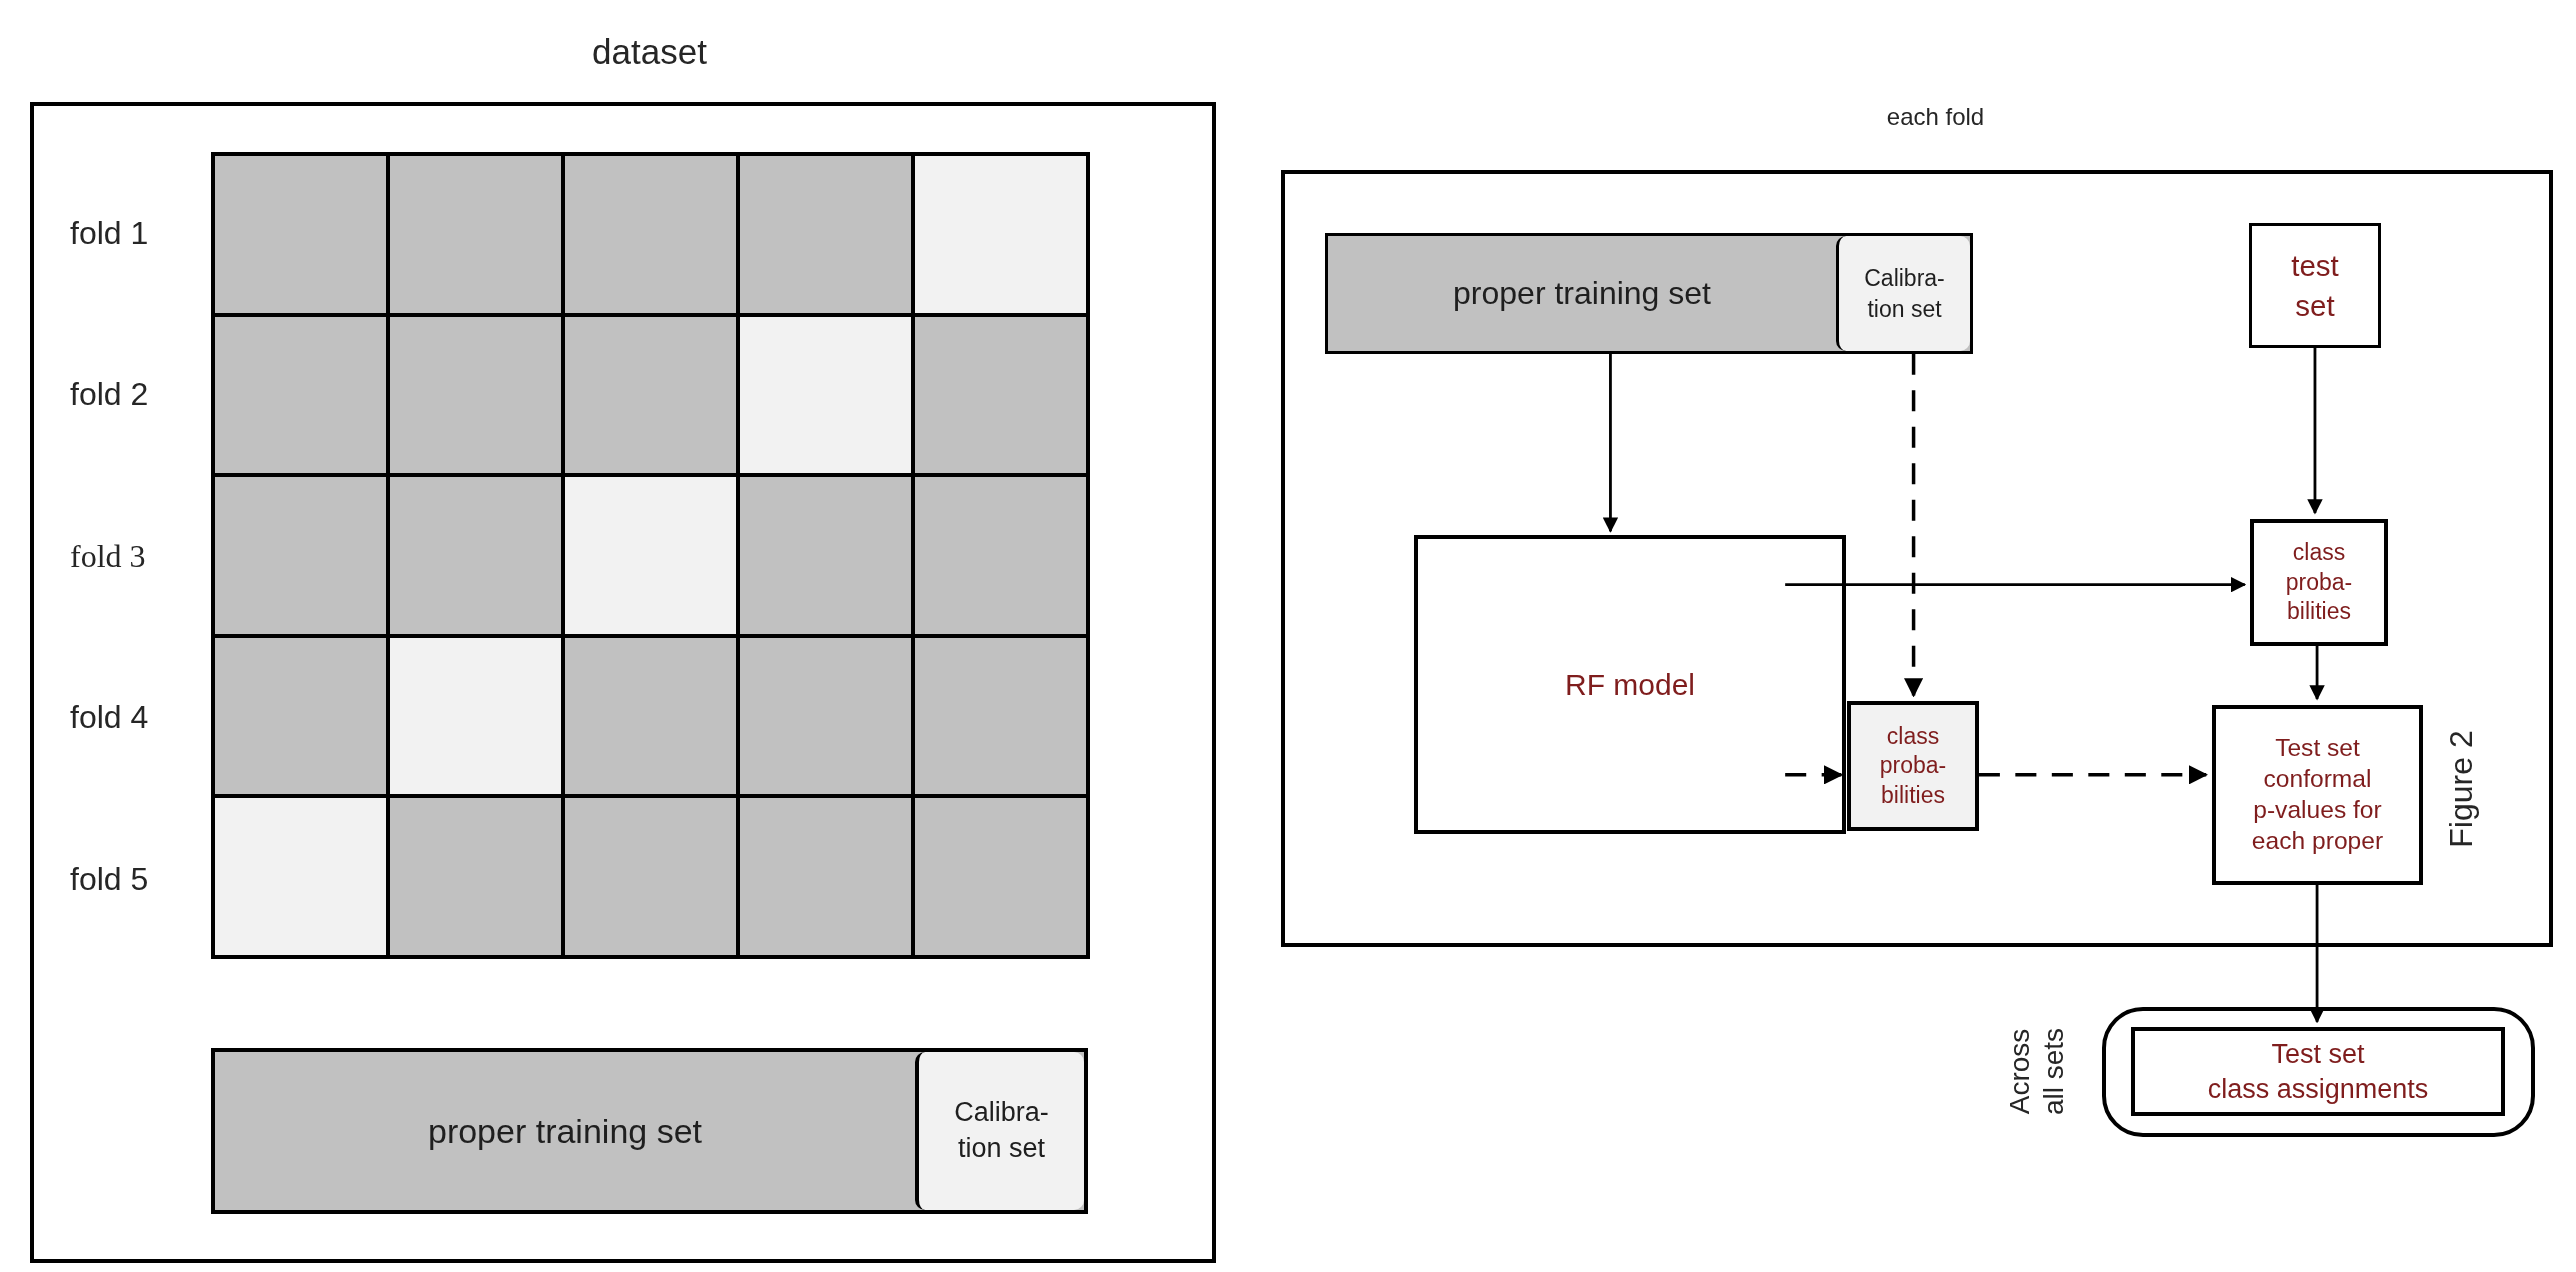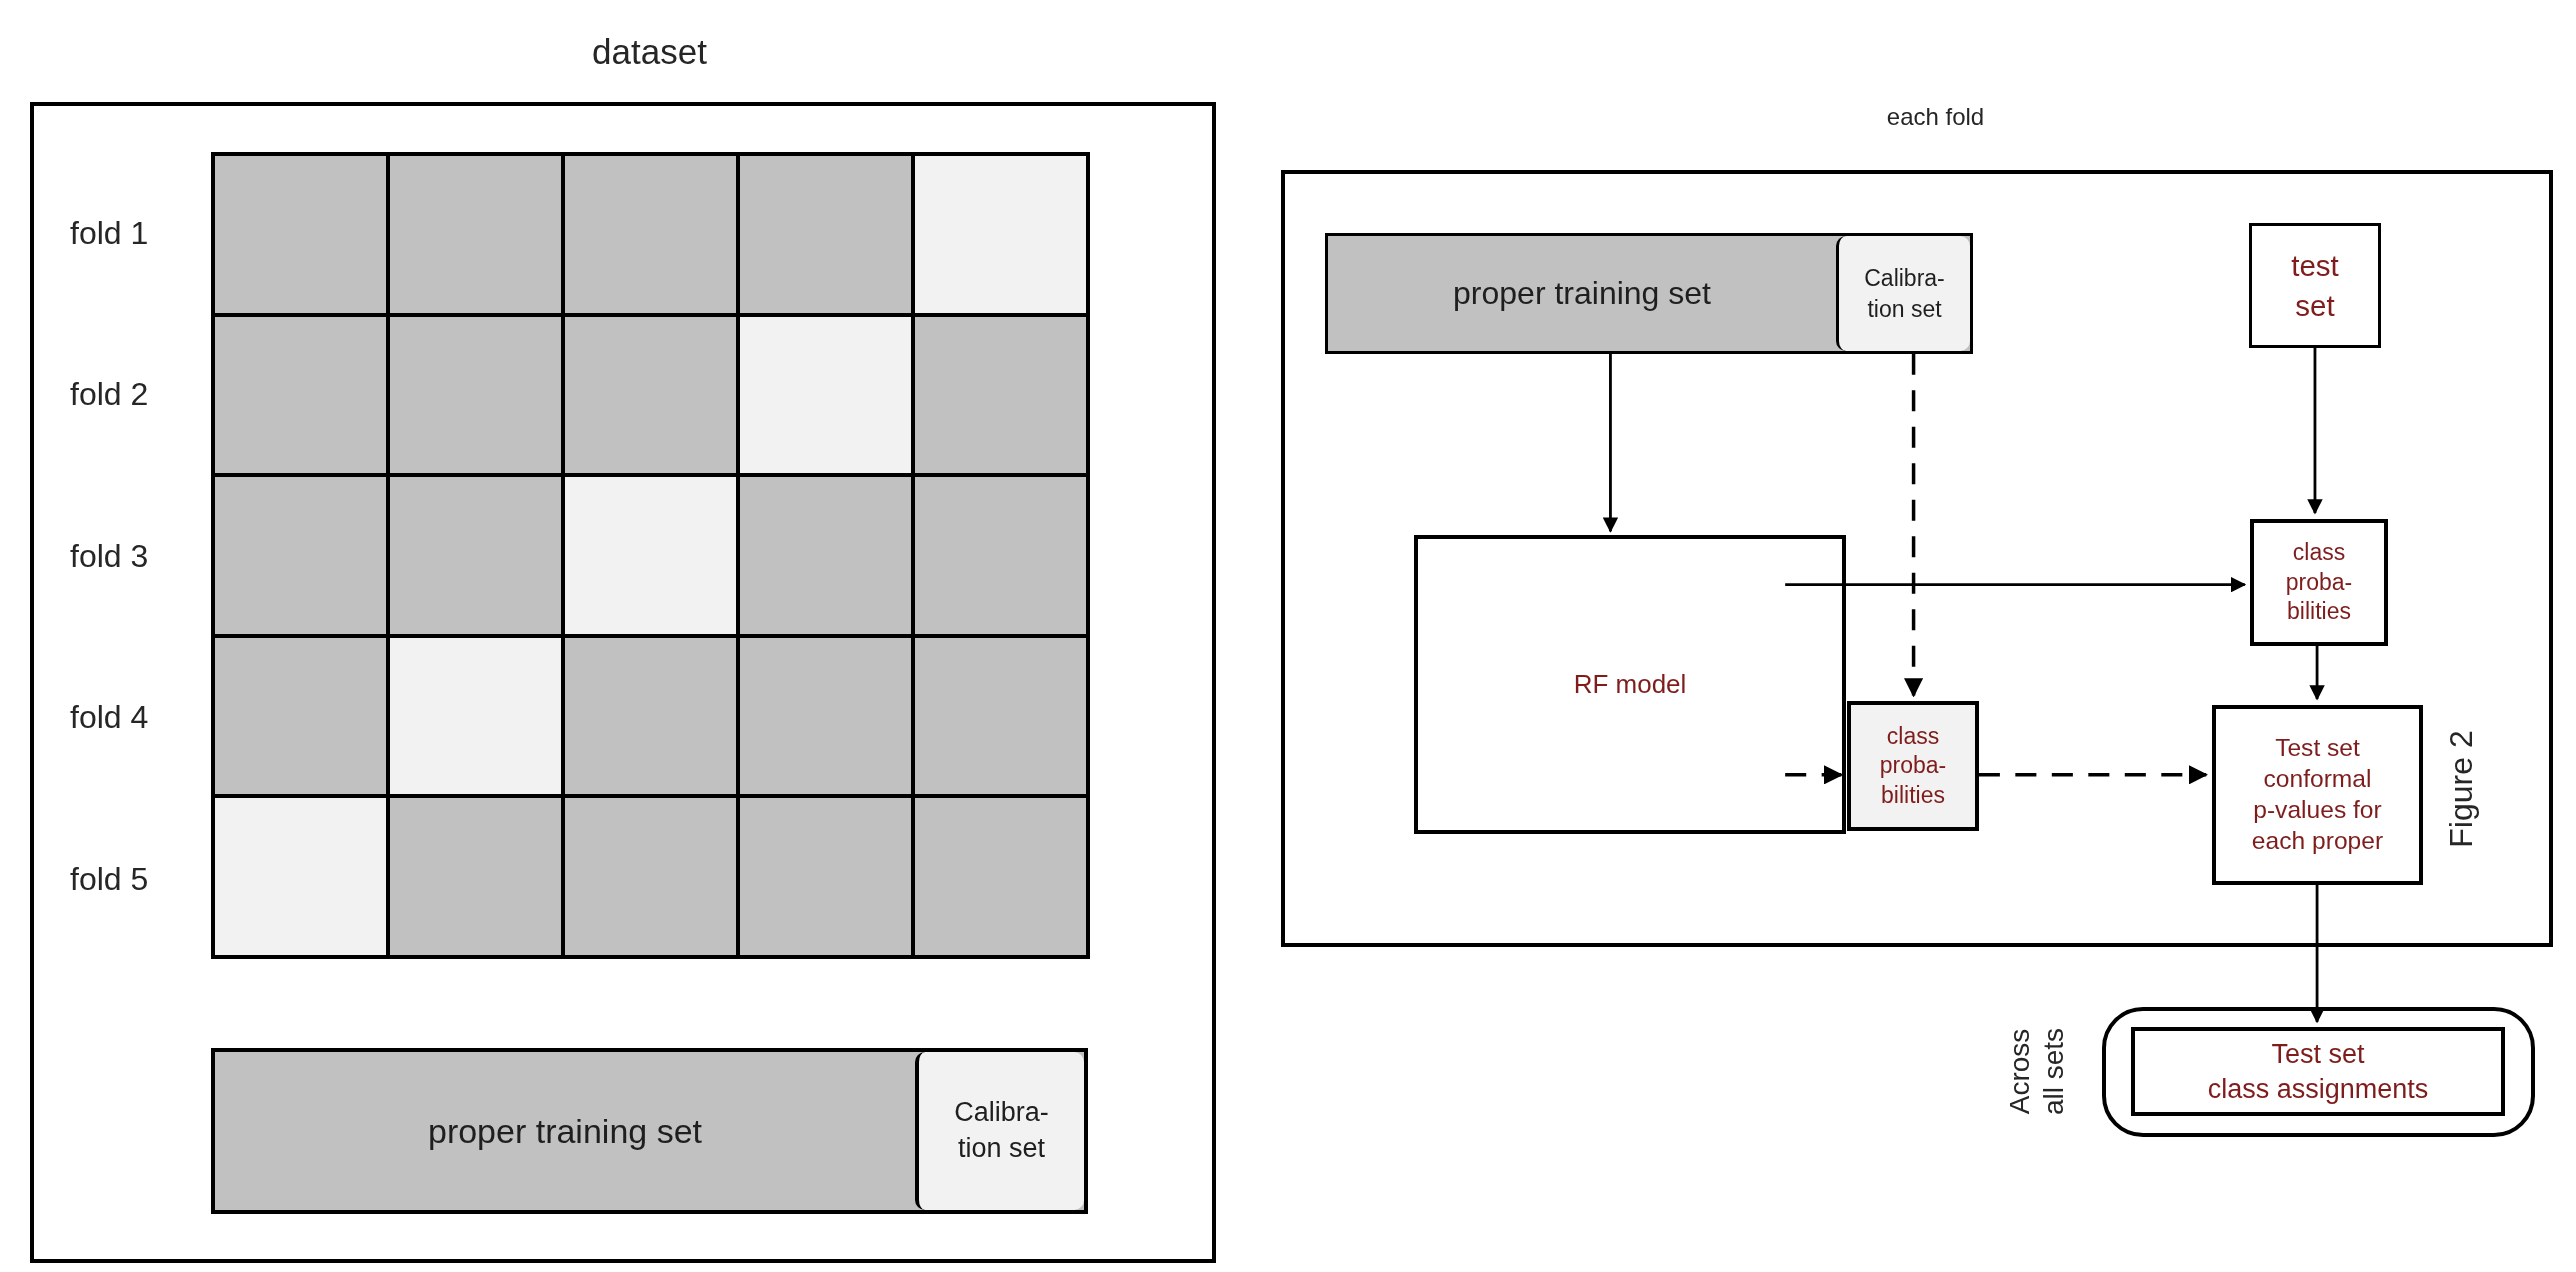--- a/index.html
+++ b/index.html
@@ -46,21 +46,21 @@
 <body>
 
 <div id="canvas" style="--gray: #c1c1c1; --light: #f2f2f2; --ink: #000000; --text: #1f1f1f; --bg: #ffffff;">
 
   <div class="abs title" style="left:509px;top:19.6px;width:281px;">dataset</div>
 
   <div class="abs panel" style="left:29.5px;top:90px;width:1186px;height:1161px;"></div>
 
   <div class="abs fold-label" style="left:70px;top:200px;">fold 1</div>
   <div class="abs fold-label" style="left:70px;top:361px;">fold 2</div>
-  <div class="abs fold-label" style="left:70px;top:523px;">fold 3</div>
+  <div class="abs fold-label" style="left:70px;top:523px;font-family:Liberation Serif, serif;">fold 3</div>
   <div class="abs fold-label" style="left:70px;top:684px;">fold 4</div>
   <div class="abs fold-label" style="left:70px;top:846px;">fold 5</div>
 
   <div class="abs grid">
       <div class="cell"></div>
       <div class="cell"></div>
       <div class="cell"></div>
       <div class="cell"></div>
       <div class="cell light"></div>
       <div class="cell"></div>
@@ -107,21 +107,21 @@
       <span class="line">Calibra-</span>
       <span class="line">tion set</span>
     </div>
   </div>
 
   <div class="abs node" style="left:2249px;top:211px;width:132px;height:125px;border-width:3.5px;font-size:29.5px;line-height:1.35;">
     <span class="line">test</span>
     <span class="line">set</span>
   </div>
 
-  <div class="abs node" style="left:1414px;top:523px;width:432px;height:299px;font-size:26px;">
+  <div class="abs node" style="left:1414px;top:523px;width:432px;height:299px;font-size:30px;">
     <span>RF model</span>
   </div>
 
   <div class="abs node shaded" style="left:1847px;top:689px;width:132px;height:130px;font-size:23px;line-height:1.28;">
     <span class="line">class</span>
     <span class="line">proba-</span>
     <span class="line">bilities</span>
   </div>
 
   <div class="abs node" style="left:2250px;top:507px;width:138px;height:127px;font-size:23px;line-height:1.28;">

